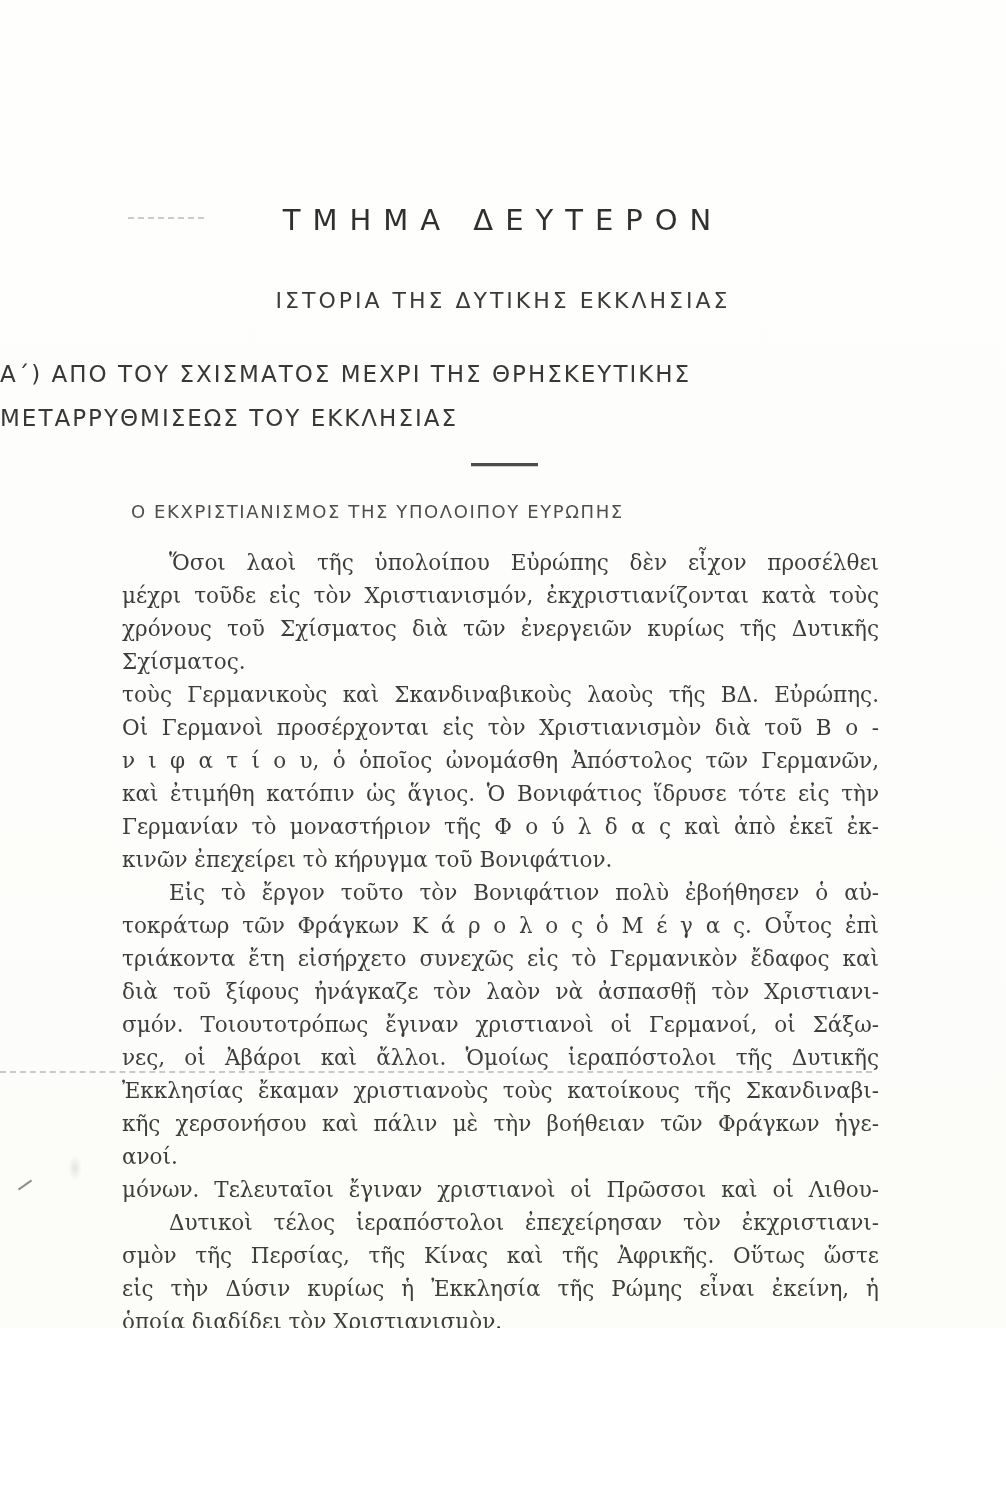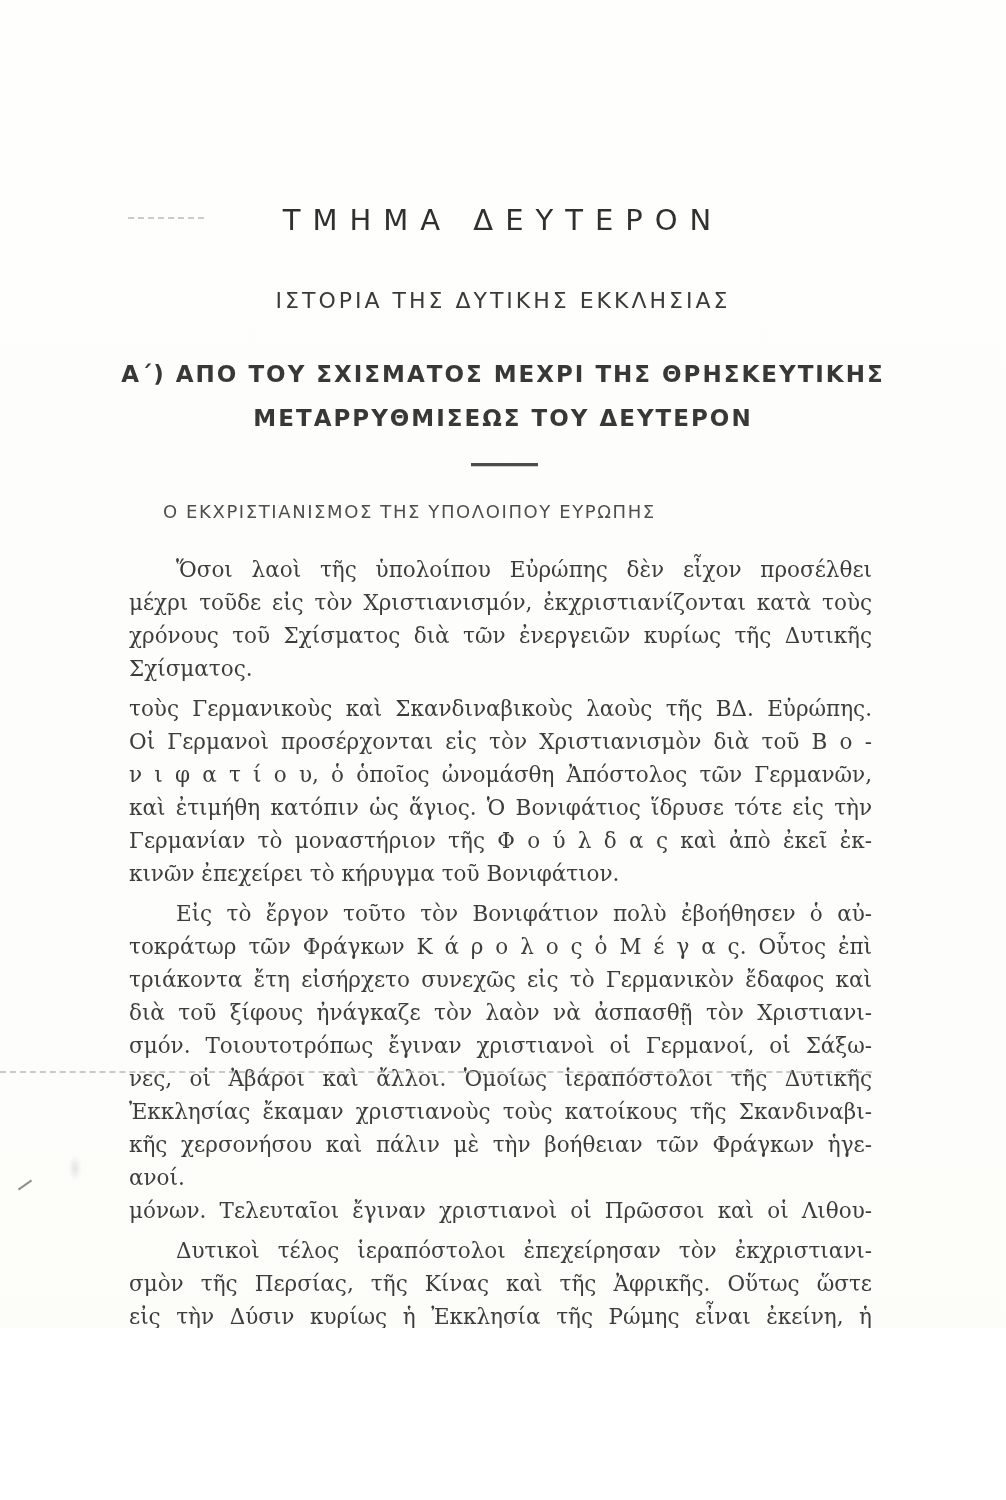--- a/index.html
+++ b/index.html
@@ -42,24 +42,24 @@
     font-weight: 400;
     letter-spacing: 3px;
     color: #3a3a3a;
     white-space: nowrap;
   }
   .chapter-heading {
     position: absolute;
     top: 352px;
     left: 0;
     width: 100%;
-    text-align: center;
+    text-align: left;
     font-family: "DejaVu Sans", "Liberation Sans", sans-serif;
     font-size: 23px;
-    font-weight: 700;
+    font-weight: 400;
     letter-spacing: 2px;
     line-height: 44px;
     color: #383838;
   }
   .divider {
     position: absolute;
     top: 463px;
     left: 471px;
     width: 67px;
     height: 3px;
@@ -69,34 +69,33 @@
   .section-heading {
     position: absolute;
     top: 501px;
     left: 131px;
     font-family: "DejaVu Sans", "Liberation Sans", sans-serif;
     font-size: 18px;
     font-weight: 400;
     letter-spacing: 1.6px;
     color: #4e4e4e;
     white-space: nowrap;
-    margin-left: 32px;
   }
 
   
   .body-text {
     position: absolute;
     top: 546px;
     left: 122px;
     width: 757px;
     font-size: 21.5px;
     line-height: 33px;
     color: #3d3d3d;
   }
-  .paragraph { margin: 7px; }
+  .paragraph { margin: 0; }
   .line {
     text-align: justify;
     text-align-last: justify;
     height: 33px;
     overflow: hidden;
     white-space: normal;
   }
   .line.p-first { text-indent: 47px; }
   .line.p-last  { text-align-last: left; }
 
@@ -138,21 +137,21 @@
 <div class="page">
 
   <div class="artifact artifact-title-dashes"></div>
 
   <div class="doc-title">ΤΜΗΜΑ ΔΕΥΤΕΡΟΝ</div>
 
   <div class="doc-subtitle">ΙΣΤΟΡΙΑ ΤΗΣ ΔΥΤΙΚΗΣ ΕΚΚΛΗΣΙΑΣ</div>
 
   <div class="chapter-heading">
     <div>Α΄) ΑΠΟ ΤΟΥ ΣΧΙΣΜΑΤΟΣ ΜΕΧΡΙ ΤΗΣ ΘΡΗΣΚΕΥΤΙΚΗΣ</div>
-    <div>ΜΕΤΑΡΡΥΘΜΙΣΕΩΣ ΤΟΥ ΔΕΥΤΕΡΟΝ</div>
+    <div>ΜΕΤΑΡΡΥΘΜΙΣΕΩΣ ΤΟΥ ΕΚΚΛΗΣΙΑΣ</div>
   </div>
 
   <div class="divider"></div>
 
   <div class="section-heading">Ο ΕΚΧΡΙΣΤΙΑΝΙΣΜΟΣ ΤΗΣ ΥΠΟΛΟΙΠΟΥ ΕΥΡΩΠΗΣ</div>
 
   <div class="body-text">
       <div class="paragraph">
         <div class="line p-first">Ὅσοι λαοὶ τῆς ὑπολοίπου Εὐρώπης δὲν εἶχον προσέλθει</div>
         <div class="line">μέχρι τοῦδε εἰς τὸν Χριστιανισμόν, ἐκχριστιανίζονται κατὰ τοὺς</div>

